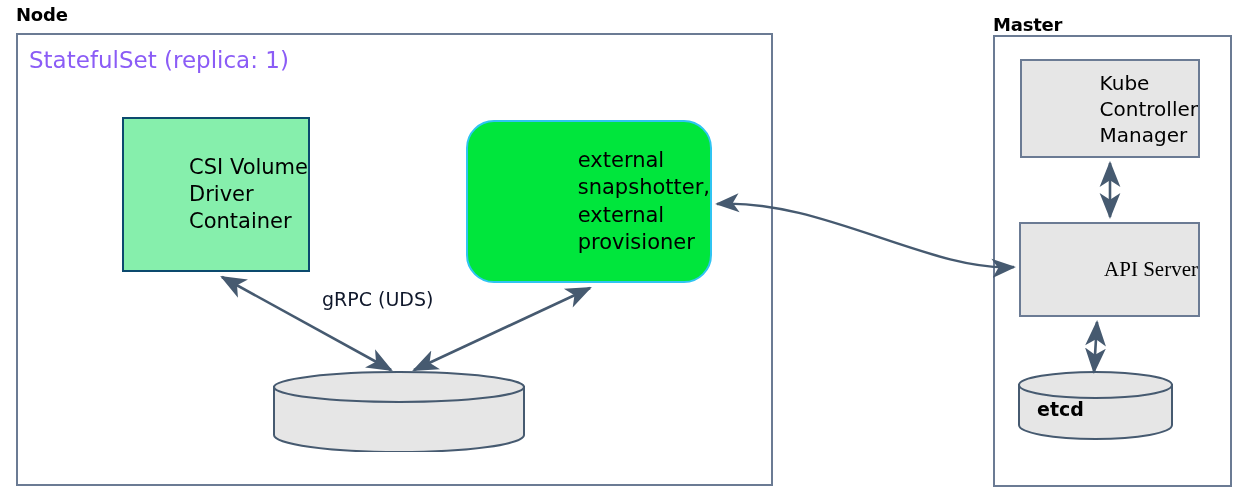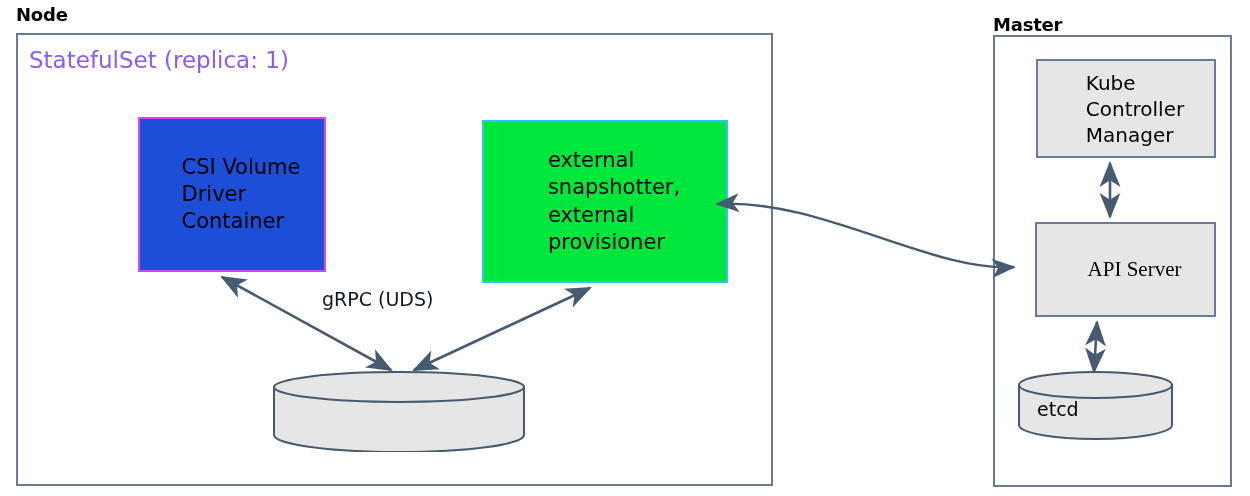--- a/index.html
+++ b/index.html
@@ -34,34 +34,33 @@
     position: absolute;
     font-size: 23px;
     color: #8b5cf6;
     white-space: nowrap;
   }
   .node-box {
     position: absolute;
     box-sizing: border-box;
     display: flex;
     align-items: center;
-    justify-content: center;
-    margin-left: 16px;
+    justify-content: flex-end;
   }
   .node-box .node-text {
     font-size: 21px;
     line-height: 1.30;
     color: #000000;
     padding-left: 18px;
     text-align: left;
     white-space: pre-line;
   }
   .box-orange {
-    background: #1d4ed8;
-    border: 2px solid #d946ef;
+    background: #86efac;
+    border: 2px solid #0c4a6e;
   }
   .box-green {
     background: #00e63c;
     border: 2px solid #2fc4f2;
   }
   .box-grey {
     background: #e6e6e6;
     border: 2px solid #6b7b94;
   }
   .cyl-wrap {
@@ -100,21 +99,21 @@
   <div class="group-box" style="left:16px; top:33px; width:757px; height:453px;"></div>
 
   <div class="group-title" style="left:29px; top:47px;">StatefulSet (replica: 1)</div>
 
   <div class="node-box box-orange" style="left:122px; top:117px; width:188px; height:155px;">
     <div class="node-text">CSI Volume
 Driver
 Container</div>
   </div>
 
-  <div class="node-box box-green" style="left:466px; top:120px; width:246px; height:163px;">
+  <div class="node-box box-green" style="left:466px; top:120px; width:246px; height:163px;border-radius:28px;">
     <div class="node-text">external
 snapshotter,
 external
 provisioner</div>
   </div>
 
   <div class="edge-label" style="left:322px; top:288px;">gRPC (UDS)</div>
 
   <div class="cyl-wrap" style="left:272px; top:370px; width:254px; height:82px;">
     <svg width="254" height="82" viewBox="0 0 254 82">
@@ -136,21 +135,21 @@
   <div class="node-box box-grey" style="left:1019px; top:222px; width:181px; height:95px;font-family:Liberation Serif, serif;">
     <div class="node-text">API Server</div>
   </div>
 
   <div class="cyl-wrap" style="left:1017px; top:370px; width:157px; height:70px;">
     <svg width="157" height="70" viewBox="0 0 157 70">
       <path d="M2,15 L2,55 A76.5,14 0 0 0 155,55 L155,15 Z" fill="#e6e6e6" stroke="#465a70" stroke-width="2"></path>
       <ellipse cx="78.5" cy="15" rx="76.5" ry="13" fill="#e6e6e6" stroke="#465a70" stroke-width="2"></ellipse>
     </svg>
   </div>
-  <div class="cyl-label" style="left:1037px; top:398px;">etcd</div>
+  <div class="cyl-label" style="left:1037px; top:398px;font-weight:bold;">etcd</div>
 
   <svg class="overlay">
     <defs>
       <marker id="arrowEnd" markerWidth="11" markerHeight="11" refX="9.2" refY="4.2" orient="auto" markerUnits="strokeWidth">
         <path d="M0,0.2 L10,4.2 L0,8.2 L2.6,4.2 Z" fill="#465a70"></path>
       </marker>
       <marker id="arrowStart" markerWidth="11" markerHeight="11" refX="0.8" refY="4.2" orient="auto" markerUnits="strokeWidth">
         <path d="M10,0.2 L0,4.2 L10,8.2 L7.4,4.2 Z" fill="#465a70"></path>
       </marker>
     </defs>

